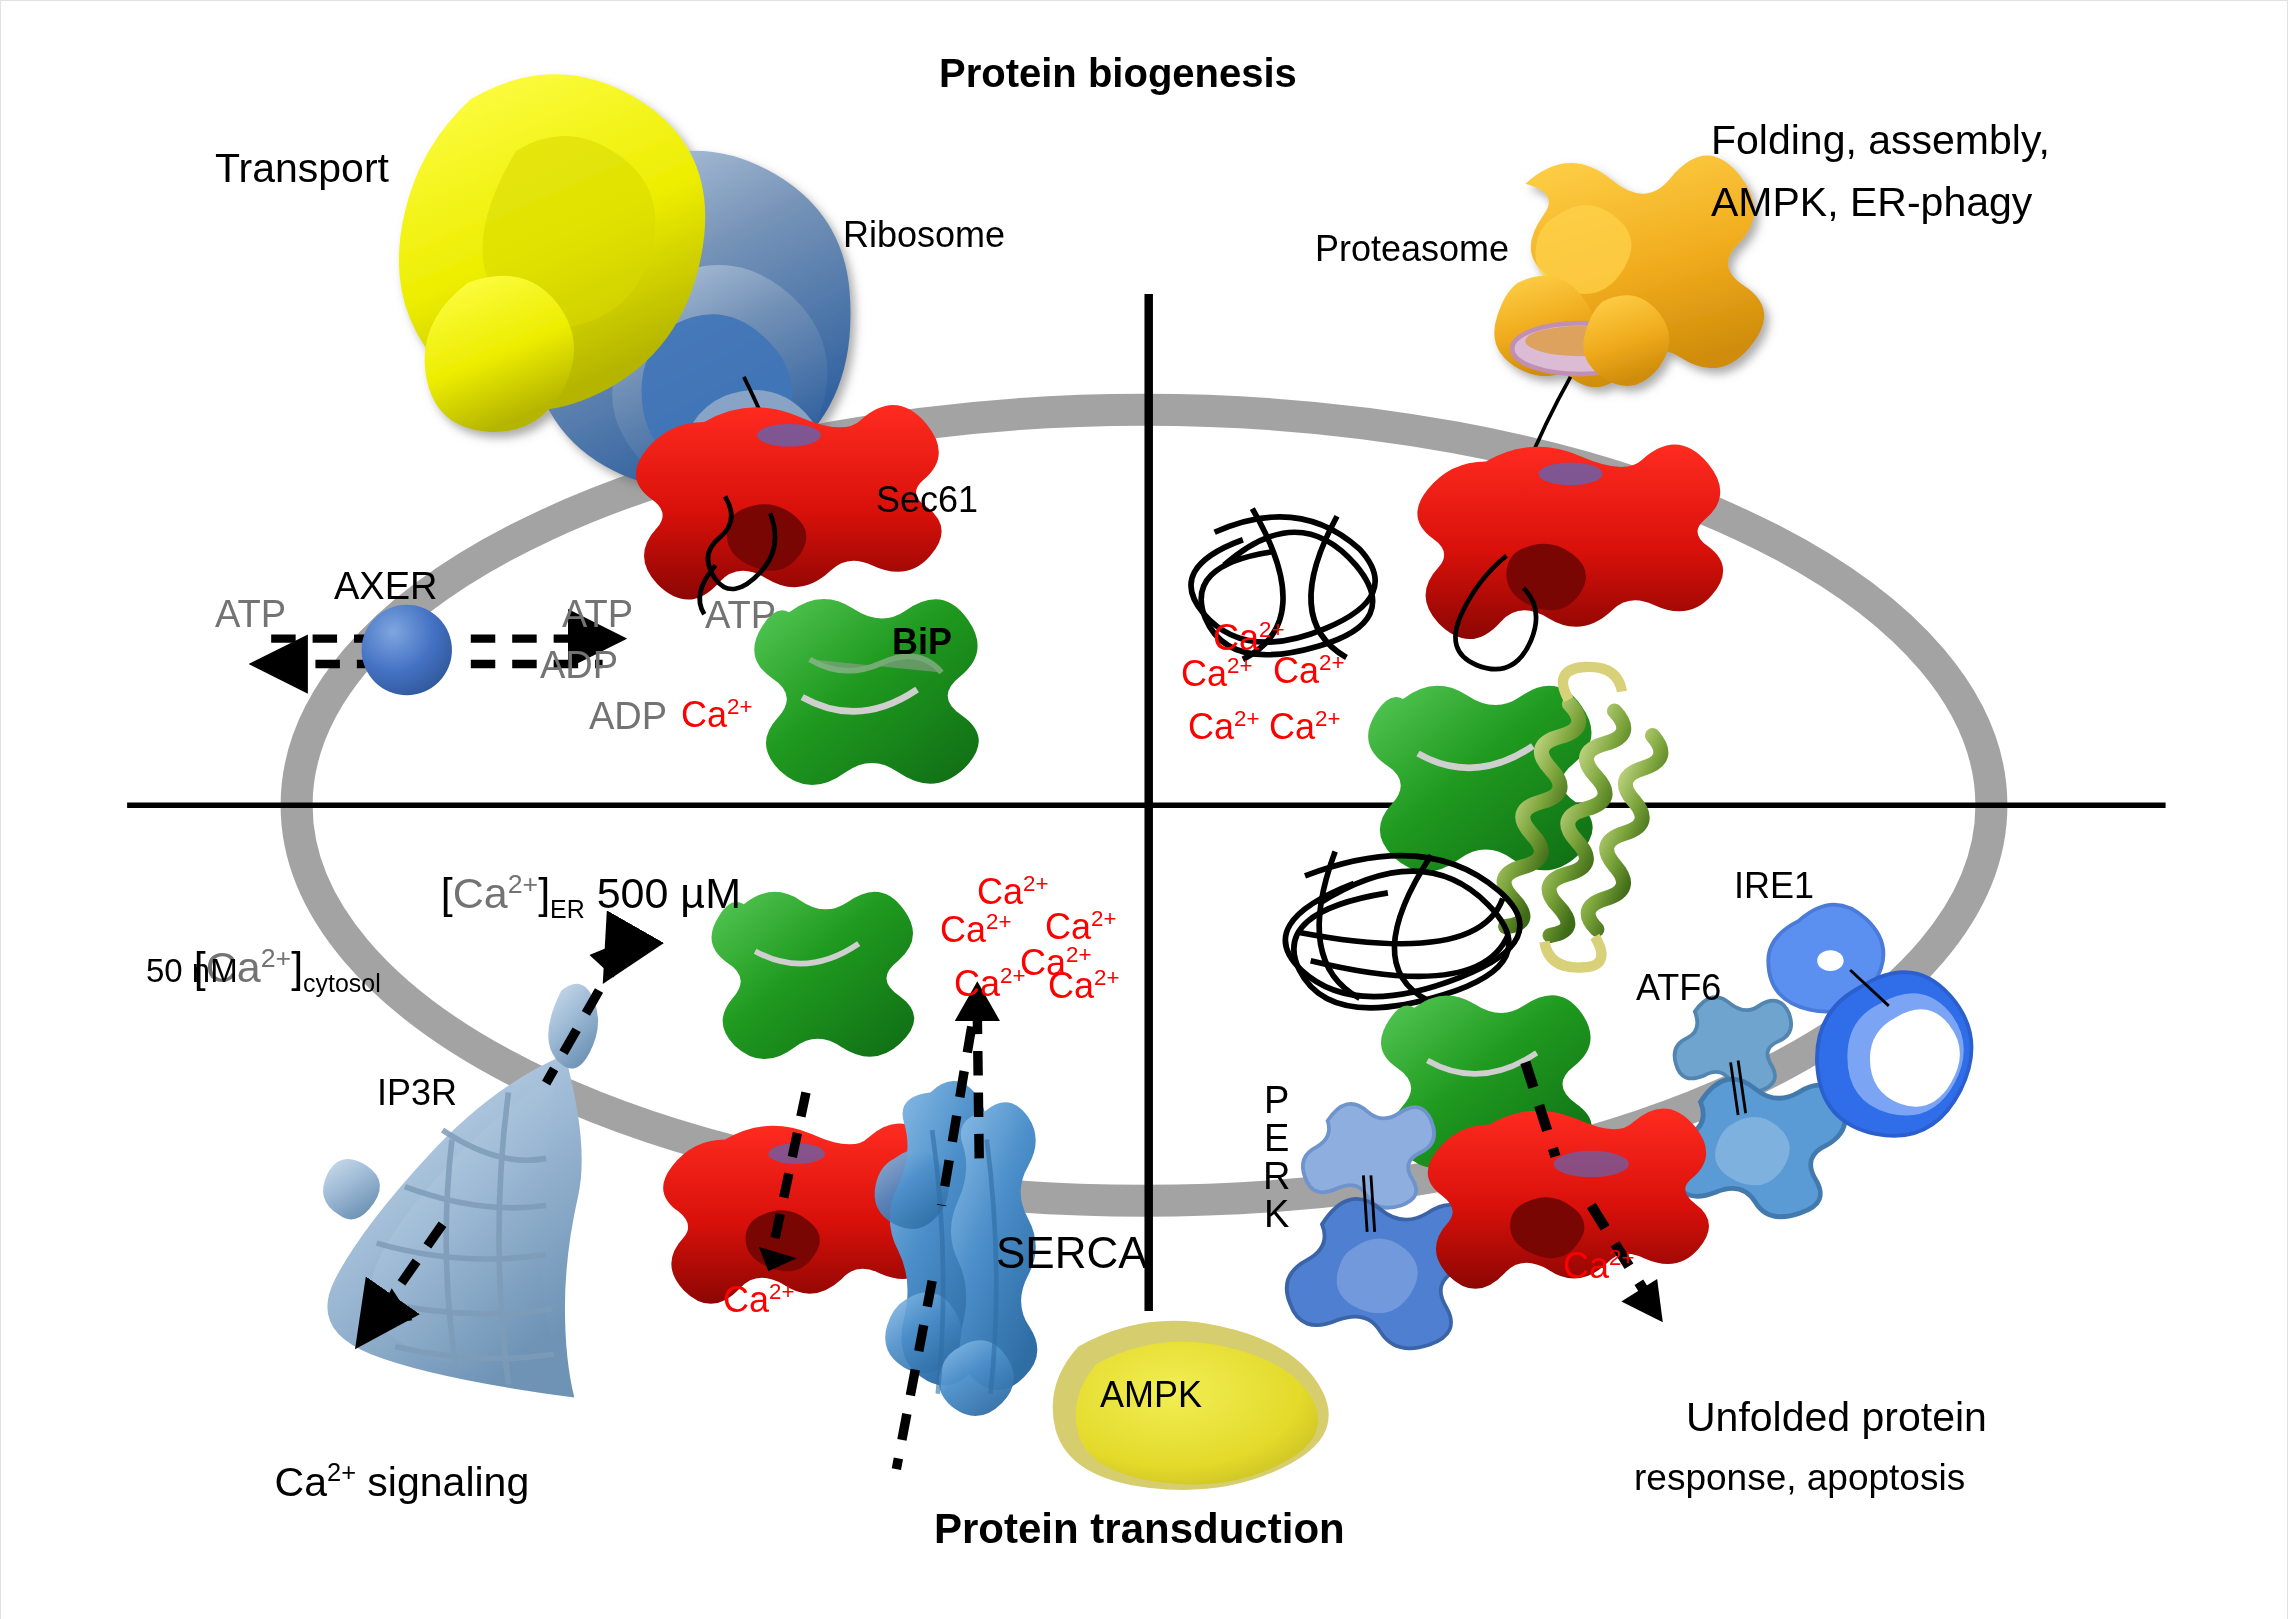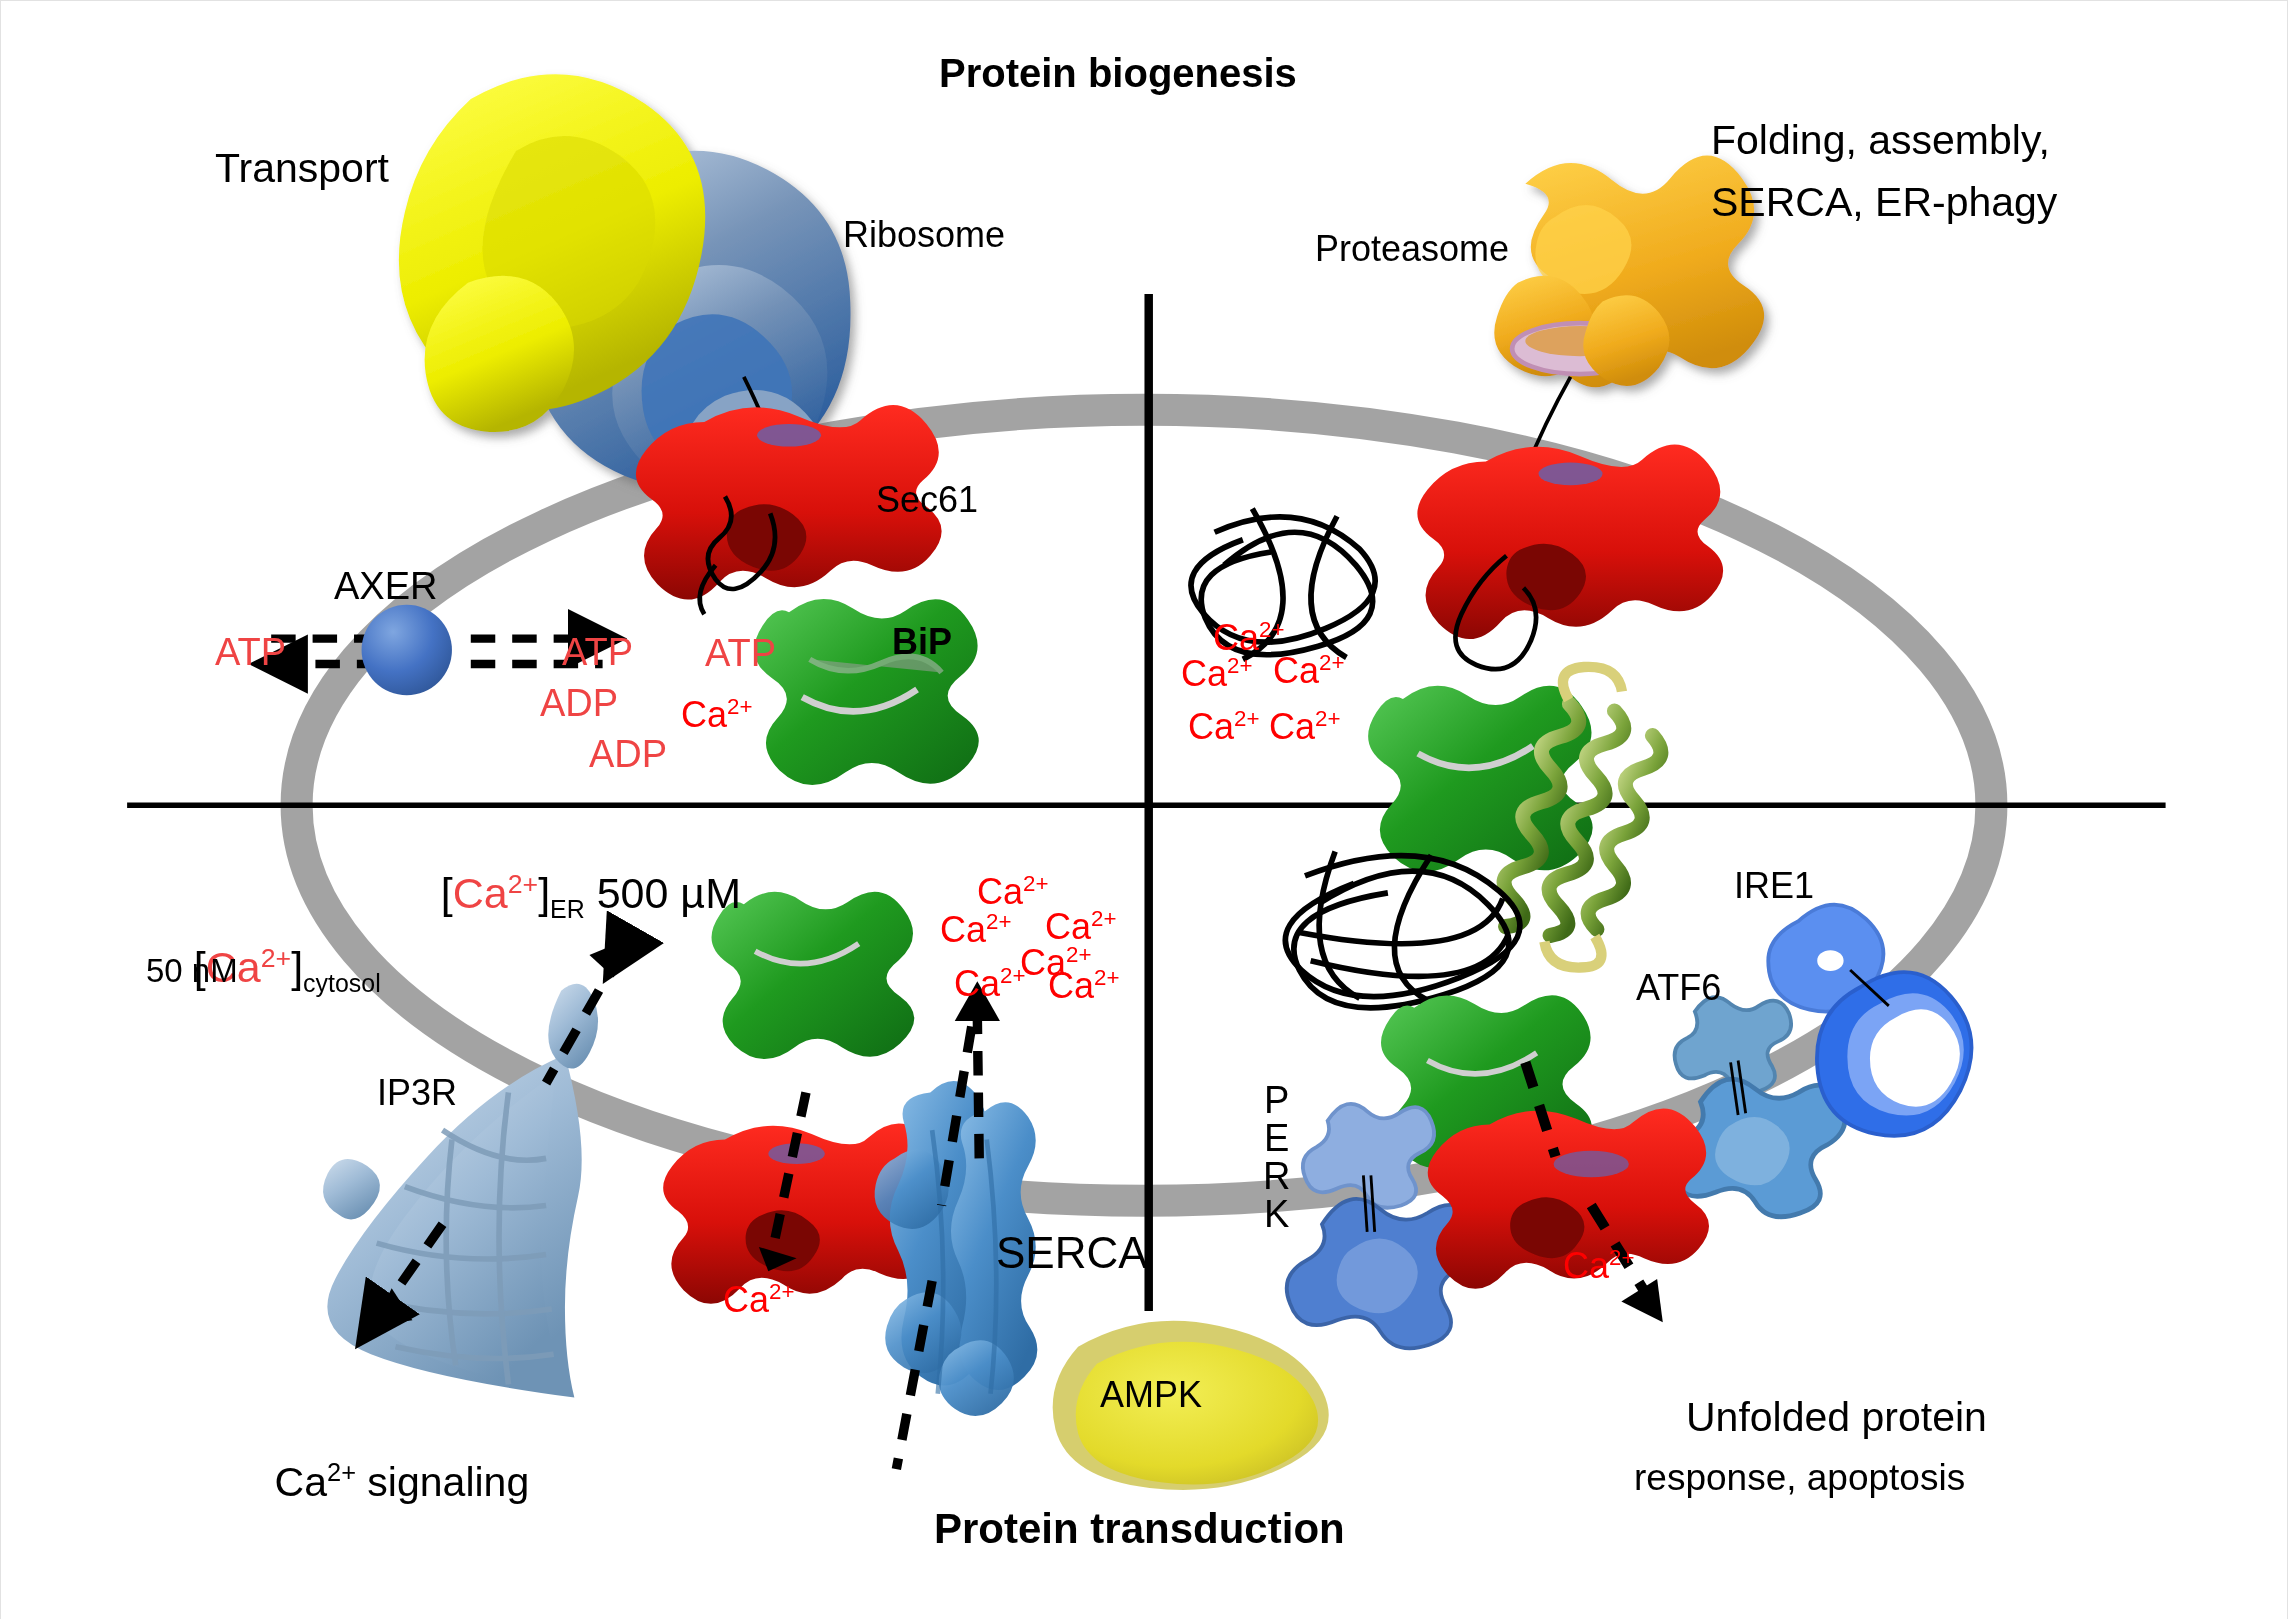--- a/index.html
+++ b/index.html
@@ -4,21 +4,21 @@
 <style>
   html,body{margin:0;padding:0;background:#fff;}
   body{font-family:"Liberation Sans",sans-serif;}
   #stage{
     position:relative;width:2288px;height:1620px;background:#ffffff;
     overflow:hidden;
   }
   #canvasborder{position:absolute;inset:0;border:0.9px solid #e2e2e2;box-sizing:border-box;pointer-events:none;}
   .lbl{position:absolute;color:#000;white-space:pre;line-height:1.12;}
   .bold{font-weight:bold;}
-  .red{color:#ef4444;margin-top:38px;}
+  .red{color:#737373;}
   .ca{position:absolute;color:#ff0000;white-space:nowrap;}
   sup{font-size:.62em;vertical-align:super;}
   sub{font-size:.58em;vertical-align:sub;}
   svg.layer{position:absolute;left:0;top:0;width:2288px;height:1620px;overflow:visible;}
   .vstack{position:absolute;display:flex;flex-direction:column;align-items:center;line-height:1.0;}
 </style>
 </head>
 <body>
 
 <div id="stage">
@@ -282,21 +282,21 @@
       <path fill="url(#gAmpk)" d="M1165 1448 q64-34 136-18 q72 16 94 58 q18 38-30 64 q-58 32-132 22 q-76-10-88-52 q-10-40 20-74z"></path>
     </g>
   </svg>
 
   <div class="lbl bold" style="left:939px;top:51px;font-size:40px;">Protein biogenesis</div>
   <div class="lbl bold" style="left:934px;top:1505px;font-size:42px;">Protein transduction</div>
 
   <div class="lbl" style="left:215px;top:146px;font-size:41px;">Transport</div>
 
   <div class="lbl" style="left:1711px;top:118px;font-size:41px;">Folding, assembly,</div>
-  <div class="lbl" style="left:1711px;top:180px;font-size:41px;">SERCA, ER-phagy</div>
+  <div class="lbl" style="left:1711px;top:180px;font-size:41px;">AMPK, ER-phagy</div>
 
   <div class="lbl" style="left:229px;top:1412px;font-size:41px;">
     <span>Ca</span><sup>2+</sup><span> signaling</span>
   </div>
 
   <div class="lbl" style="left:1686px;top:1395px;font-size:41px;">Unfolded protein</div>
   <div class="lbl" style="left:1634px;top:1457px;font-size:37px;">response, apoptosis</div>
 
   <div class="lbl" style="left:843px;top:215px;font-size:36px;">Ribosome</div>
   <div class="lbl" style="left:876px;top:480px;font-size:36px;">Sec61</div>

